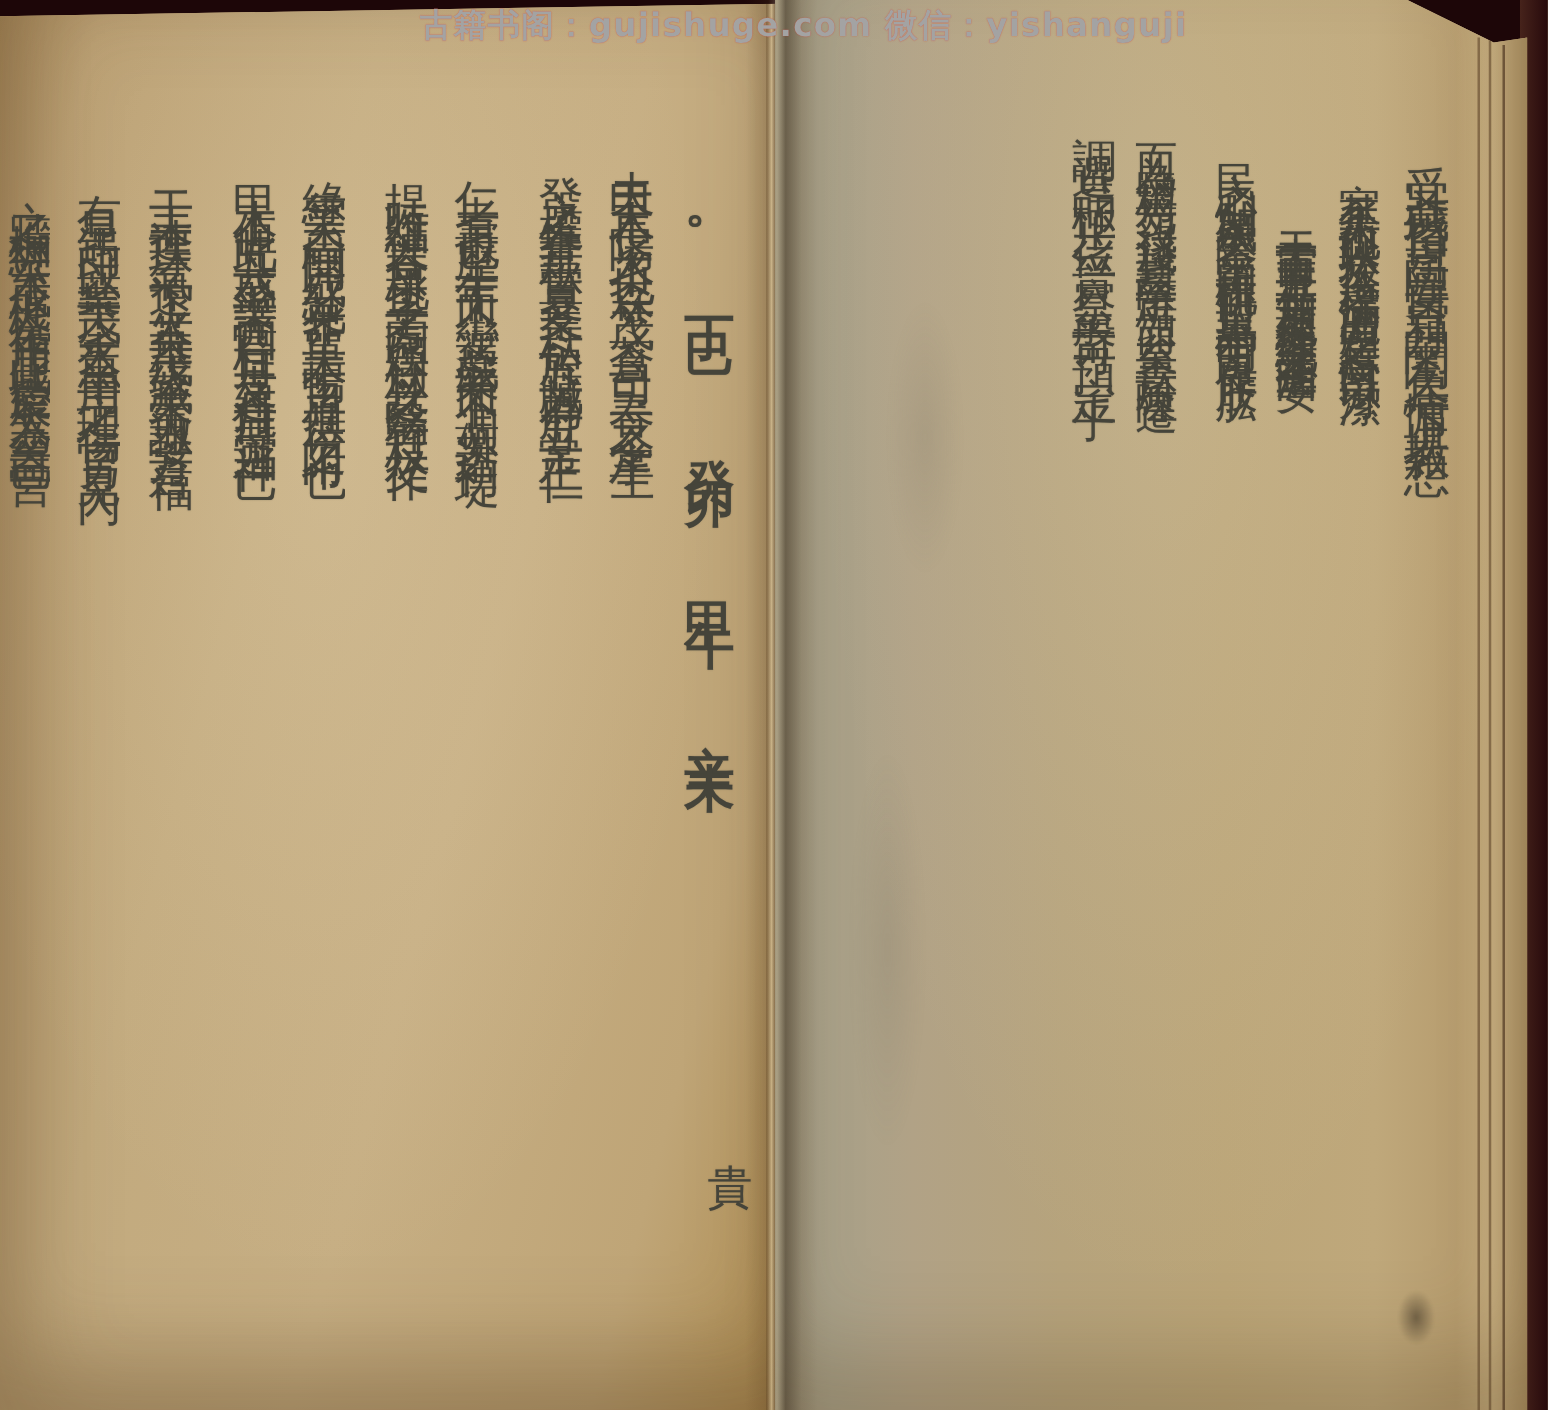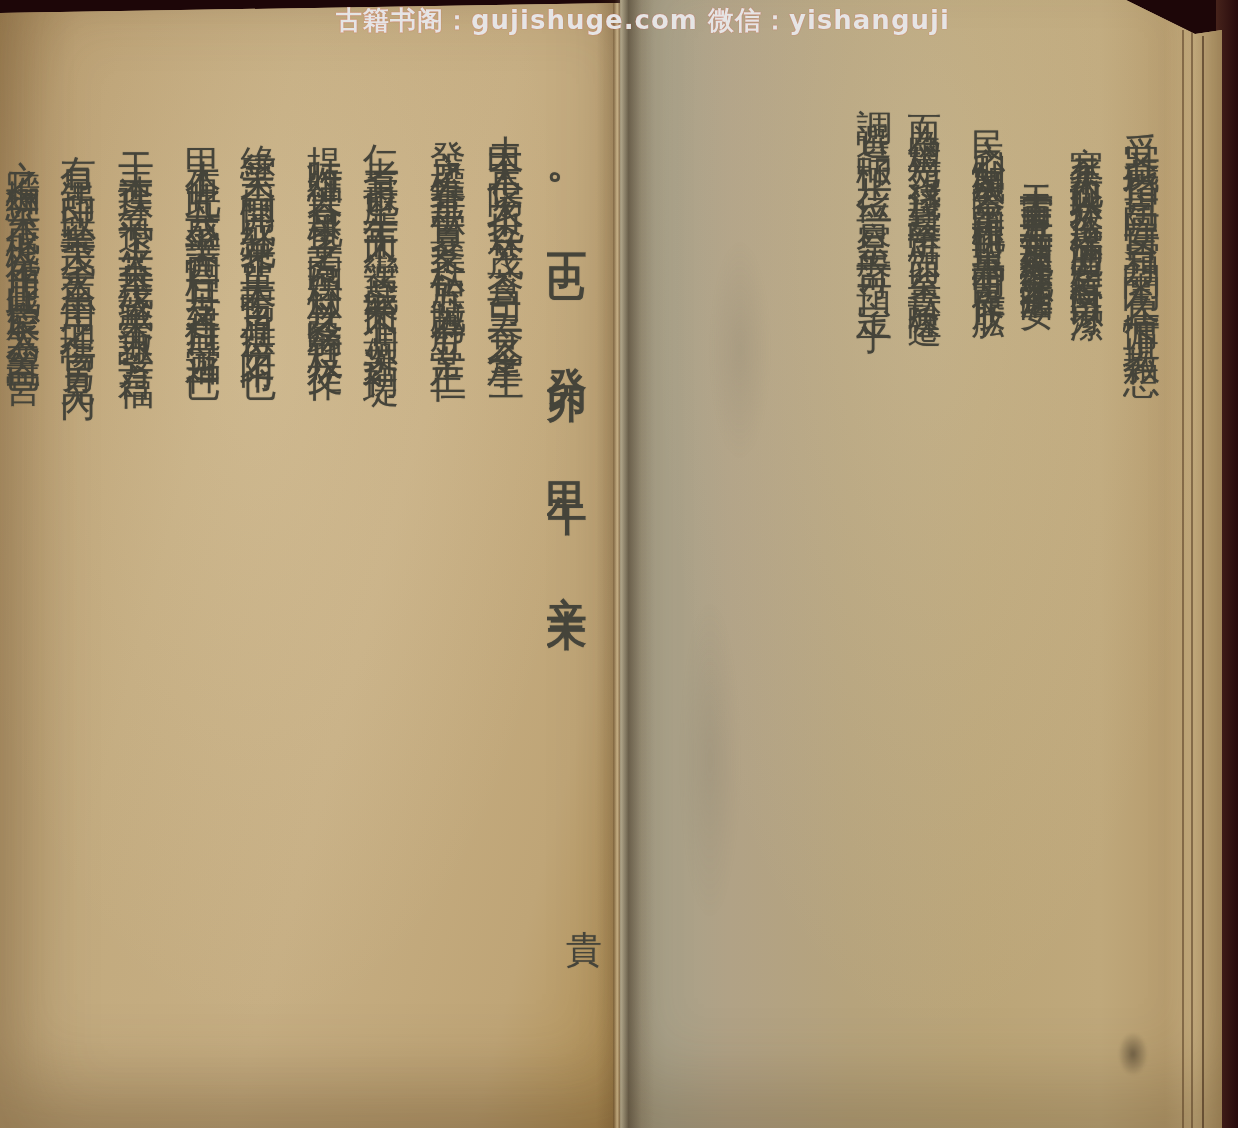--- a/index.html
+++ b/index.html
@@ -63,21 +63,21 @@
     filter:blur(1px);
   }
   .show-through{
     position:absolute; width:60px; height:220px; border-radius:40%;
     background:radial-gradient(ellipse at center, rgba(110,105,90,.16), rgba(110,105,90,0) 70%);
     filter:blur(2px);
   }
   
   .watermark{
     position:absolute; left:336px; top:3px; z-index:9;
-    font-size:26px; font-weight:bold; letter-spacing:1px; color:#e5e5e5;
+    font-size:26px; font-weight:bold; letter-spacing:1px; color:#a3a3a3;
     white-space:nowrap; text-shadow:0 0 1px rgba(238,27,16,.6);
   }
 </style>
 </head>
 <body>
 
 <div class="photo">
 
   <div class="cover-streak"></div>
 

